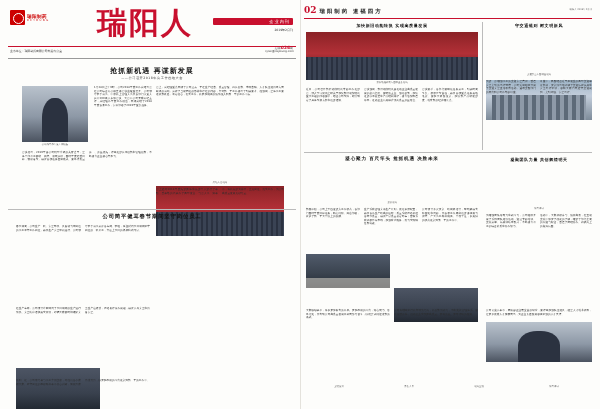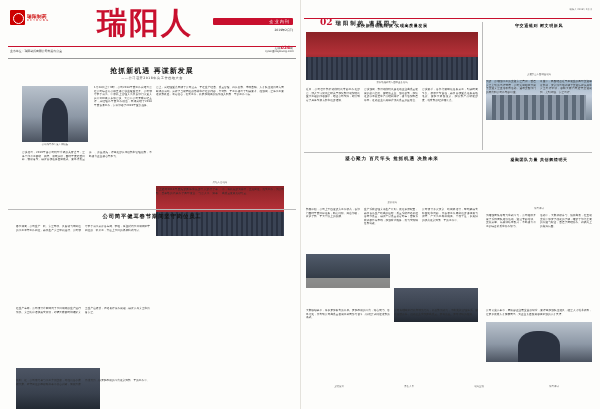--- a/index.html
+++ b/index.html
@@ -179,21 +179,21 @@
 
     <div class="abs ct cols4" style="left:8px;top:301px;width:272px;height:30px;">在生产车间，公司领导详细询问了节日期间的生产运行情况、安全防护措施落实情况，叮嘱大家要时刻绷紧安全生产这根弦，严格执行操作规程，确保人身安全和设备安全。</div>
 
     <div class="abs ct cols4" style="left:8px;top:373px;width:272px;height:24px;">每到一处，公司领导都与员工亲切交谈，对他们舍小家顾大家、坚守岗位的奉献精神表示衷心感谢，勉励大家再接再厉，以更加昂扬的斗志投入到新一年的工作中。</div>
   </div>
 
   <div class="abs" style="left:300px;top:0;width:1px;height:409px;background:#e4e2dc;"></div>
 
   <div class="abs" style="left:304px;top:6px;width:288px;height:397px;">
 
-    <div class="abs p2head" style="left:16px;top:0;margin-top:12px;">
+    <div class="abs p2head" style="left:0;top:0;">
       <span class="p2num">02</span>
       <span class="p2title">瑞阳制药  道福四方</span>
     </div>
     <div class="abs footer-note" style="right:0;top:2px;text-align:right;">瑞阳人 2019年2月刊</div>
     <div class="abs redline" style="left:0;top:12px;width:288px;"></div>
 
     <div class="abs h-small" style="left:0;top:17px;width:176px;">加快新旧动能转换  实现高质量发展</div>
     <div class="abs photo" style="left:2px;top:26px;width:172px;height:48px;">
         <div class="redhall"></div>
       </div>

